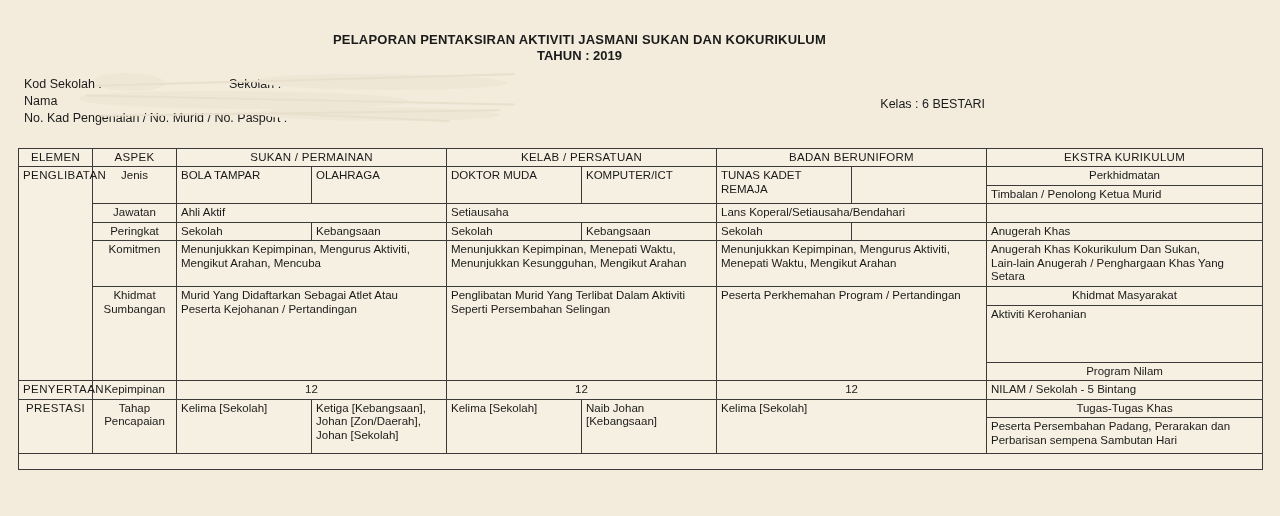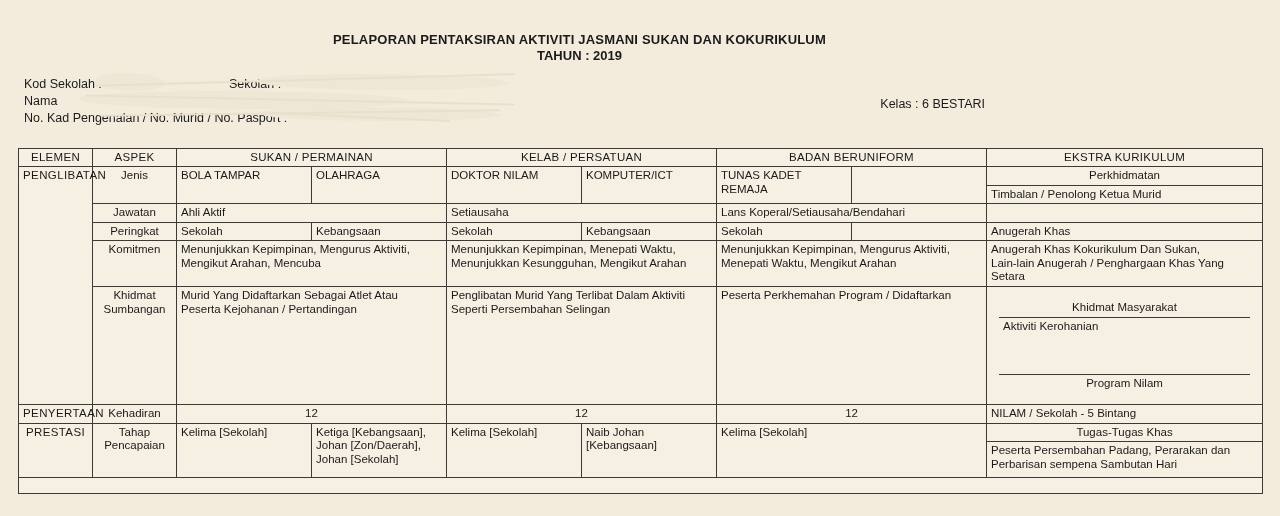--- a/index.html
+++ b/index.html
@@ -178,21 +178,21 @@
         <th class="head">EKSTRA KURIKULUM</th>
       </tr>
     </thead>
     <tbody>
 
       <tr>
         <td class="rowlabel" rowspan="5">PENGLIBATAN</td>
         <td class="aspek">Jenis</td>
         <td class="nowrap-pre">BOLA TAMPAR</td>
         <td class="nowrap-pre">OLAHRAGA</td>
-        <td class="nowrap-pre">DOKTOR NILAM</td>
+        <td class="nowrap-pre">DOKTOR MUDA</td>
         <td class="nowrap-pre">KOMPUTER/ICT</td>
         <td class="nowrap-pre">TUNAS KADET
 REMAJA</td>
         <td class="nowrap-pre"></td>
         <td style="padding:0">
           <div style="border-bottom:1px solid #3a3a3a; text-align:center; padding:2px 4px;">Perkhidmatan</div>
           <div style="padding:2px 4px;">Timbalan / Penolong Ketua Murid</div>
         </td>
       </tr>
 
@@ -228,31 +228,31 @@
 Setara</td>
       </tr>
 
       <tr style="height:88px">
         <td class="aspek nowrap-pre">Khidmat
 Sumbangan</td>
         <td colspan="2" class="nowrap-pre">Murid Yang Didaftarkan Sebagai Atlet Atau
 Peserta Kejohanan / Pertandingan</td>
         <td colspan="2" class="nowrap-pre">Penglibatan Murid Yang Terlibat Dalam Aktiviti
 Seperti Persembahan Selingan</td>
-        <td colspan="2" class="nowrap-pre">Peserta Perkhemahan Program / Didaftarkan</td>
-        <td style="padding:12px">
+        <td colspan="2" class="nowrap-pre">Peserta Perkhemahan Program / Pertandingan</td>
+        <td style="padding:0">
           <div style="border-bottom:1px solid #3a3a3a; text-align:center; padding:2px 4px;">Khidmat Masyarakat</div>
           <div style="border-bottom:1px solid #3a3a3a; padding:2px 4px; height:52px;">Aktiviti Kerohanian</div>
           <div style="text-align:center; padding:2px 4px;">Program Nilam</div>
         </td>
       </tr>
 
       <tr>
         <td class="rowlabel">PENYERTAAN</td>
-        <td class="aspek">Kehadiran</td>
+        <td class="aspek">Kepimpinan</td>
         <td colspan="2" class="center">12</td>
         <td colspan="2" class="center">12</td>
         <td colspan="2" class="center">12</td>
         <td>NILAM / Sekolah - 5 Bintang</td>
       </tr>
 
       <tr style="height:54px">
         <td class="rowlabel">PRESTASI</td>
         <td class="aspek nowrap-pre">Tahap
 Pencapaian</td>

